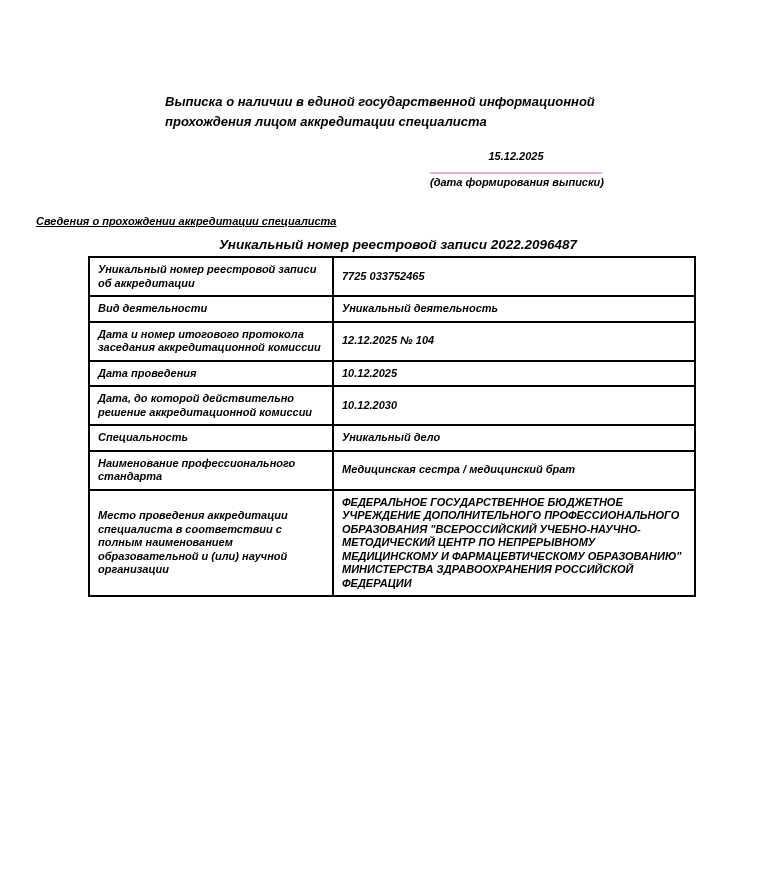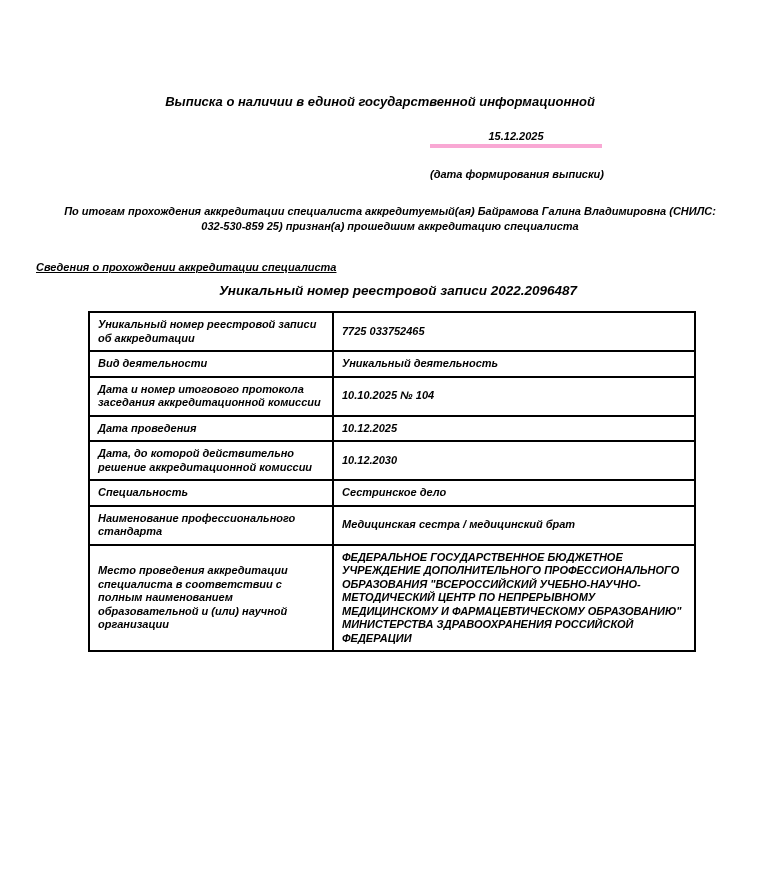--- a/index.html
+++ b/index.html
@@ -18,36 +18,36 @@
     color: #000000;
     font-family: "Liberation Sans", "DejaVu Sans", sans-serif;
     font-weight: bold;
     font-style: italic;
     box-sizing: border-box;
     padding-top: 92px;
   }
   .doc-title {
     width: 430px;
     margin: 0 0 6px 165px;
-    text-align: right;
+    text-align: left;
     font-size: 13px;
     line-height: 20px;
   }
   .date-block {
     width: 172px;
     margin: 18px 0 0 430px;
     text-align: center;
     font-size: 11px;
   }
   .date-value {
-    padding-bottom: 2px;
+    padding-bottom: 10px;
   }
   .date-caption {
-    border-top: 4px solid #f9a8d4;
-    padding-top: 20px;
+    border-top: 2px solid #f9a8d4;
+    padding-top: 2px;
     white-space: nowrap;
   }
   .intro {
     margin: 24px auto 0 auto;
     width: 690px;
     text-align: center;
     font-size: 11px;
     line-height: 15px;
   }
   .section-heading {
@@ -58,21 +58,21 @@
     text-decoration: underline;
     padding-left: 36px;
   }
   .registry-heading {
     margin: 10px 0 0 8px;
     width: 780px;
     text-align: center;
     font-size: 13.5px;
   }
   table.acc-table {
-    margin: 13px 0 0 88px;
+    margin: 4px 0 0 88px;
     width: 602px;
     border-collapse: collapse;
     table-layout: fixed;
   }
   table.acc-table td {
     border: 2px solid #000000;
     vertical-align: middle;
     font-size: 11px;
     line-height: 13.5px;
     padding: 5px 8px;
@@ -81,61 +81,58 @@
   td.label-cell { width: 226px; }
   td.value-cell { width: 344px; }
 </style>
 </head>
 <body>
 
 <div class="page">
 
   <div class="doc-title">
     <div>Выписка о наличии в единой государственной информационной</div>
+    <div>прохождения лицом аккредитации специалиста</div>
   </div>
 
   <div class="date-block">
     <div class="date-value">15.12.2025</div>
     <div class="date-caption">(дата формирования выписки)</div>
   </div>
 
-  <div class="intro">
-    <div>По итогам прохождения аккредитации специалиста аккредитуемый(ая) Байрамова Галина Владимировна (СНИЛС:</div>
-    <div>032-530-859 25) признан(а) прошедшим аккредитацию специалиста</div>
-  </div>
 
   <div class="section-heading">Сведения о прохождении аккредитации специалиста</div>
 
   <div class="registry-heading">Уникальный номер реестровой записи 2022.2096487</div>
 
   <table class="acc-table">
     <tbody>
       <tr>
         <td class="label-cell">Уникальный номер реестровой записи об аккредитации</td>
         <td class="value-cell">7725 033752465</td>
       </tr>
       <tr>
         <td class="label-cell">Вид деятельности</td>
         <td class="value-cell">Уникальный деятельность</td>
       </tr>
       <tr>
         <td class="label-cell">Дата и номер итогового протокола заседания аккредитационной комиссии</td>
-        <td class="value-cell">10.10.2025 № 104</td>
+        <td class="value-cell">12.12.2025 № 104</td>
       </tr>
       <tr>
         <td class="label-cell">Дата проведения</td>
         <td class="value-cell">10.12.2025</td>
       </tr>
       <tr>
         <td class="label-cell">Дата, до которой действительно решение аккредитационной комиссии</td>
         <td class="value-cell">10.12.2030</td>
       </tr>
       <tr>
         <td class="label-cell">Специальность</td>
-        <td class="value-cell">Сестринское дело</td>
+        <td class="value-cell">Уникальный дело</td>
       </tr>
       <tr>
         <td class="label-cell">Наименование профессионального стандарта</td>
         <td class="value-cell">Медицинская сестра / медицинский брат</td>
       </tr>
       <tr>
         <td class="label-cell">Место проведения аккредитации специалиста в соответствии с полным наименованием образовательной и (или) научной организации</td>
         <td class="value-cell">ФЕДЕРАЛЬНОЕ ГОСУДАРСТВЕННОЕ БЮДЖЕТНОЕ УЧРЕЖДЕНИЕ ДОПОЛНИТЕЛЬНОГО ПРОФЕССИОНАЛЬНОГО ОБРАЗОВАНИЯ "ВСЕРОССИЙСКИЙ УЧЕБНО-НАУЧНО-МЕТОДИЧЕСКИЙ ЦЕНТР ПО НЕПРЕРЫВНОМУ МЕДИЦИНСКОМУ И ФАРМАЦЕВТИЧЕСКОМУ ОБРАЗОВАНИЮ" МИНИСТЕРСТВА ЗДРАВООХРАНЕНИЯ РОССИЙСКОЙ ФЕДЕРАЦИИ</td>
       </tr>
     </tbody>

